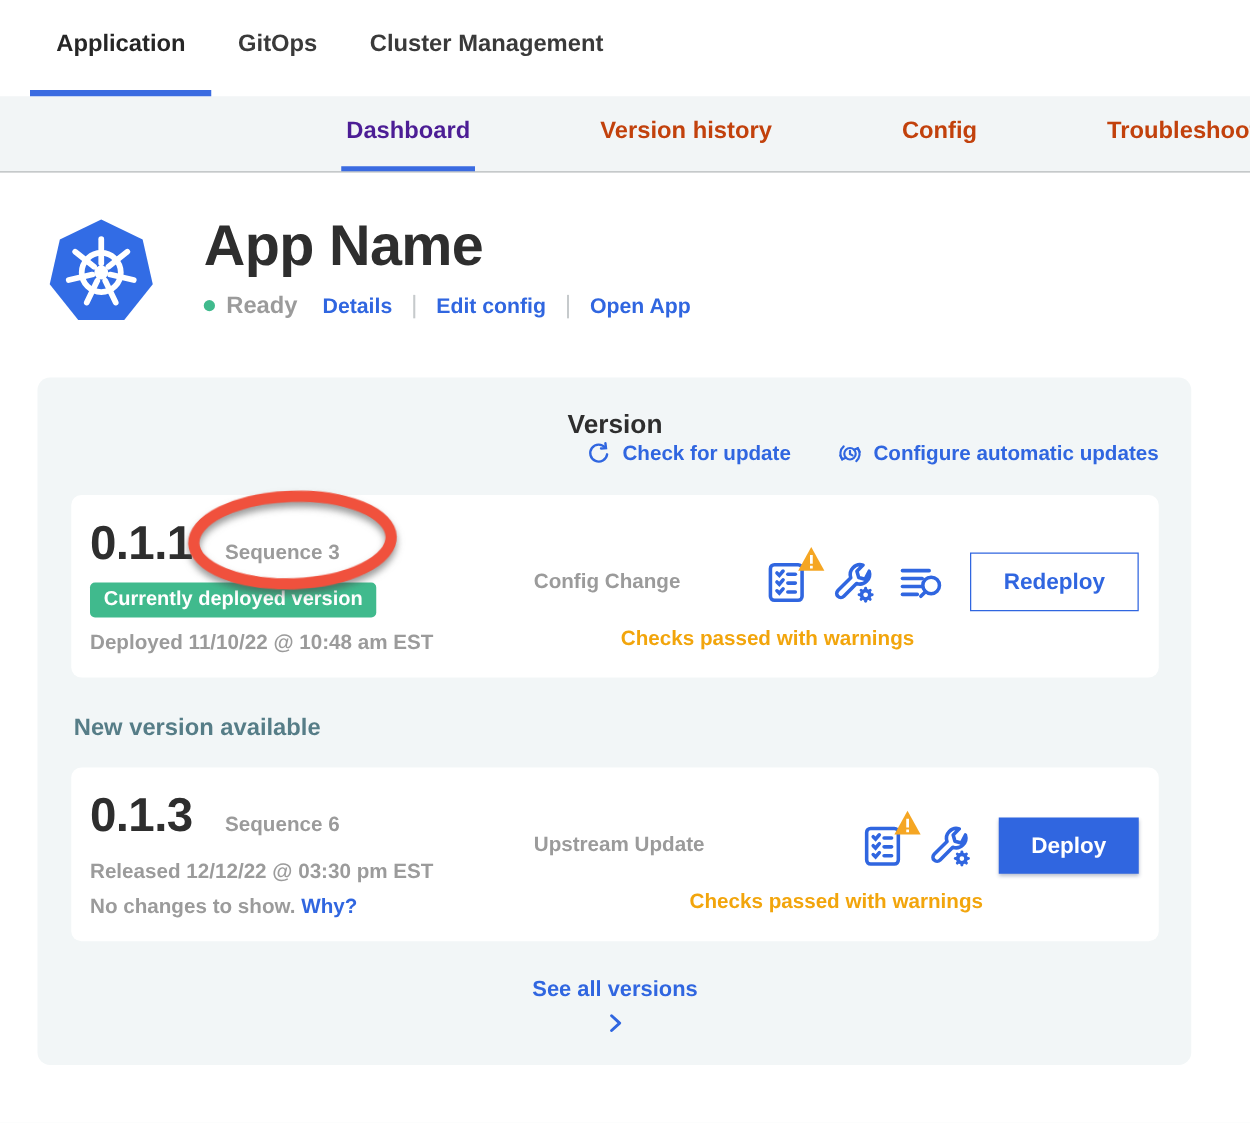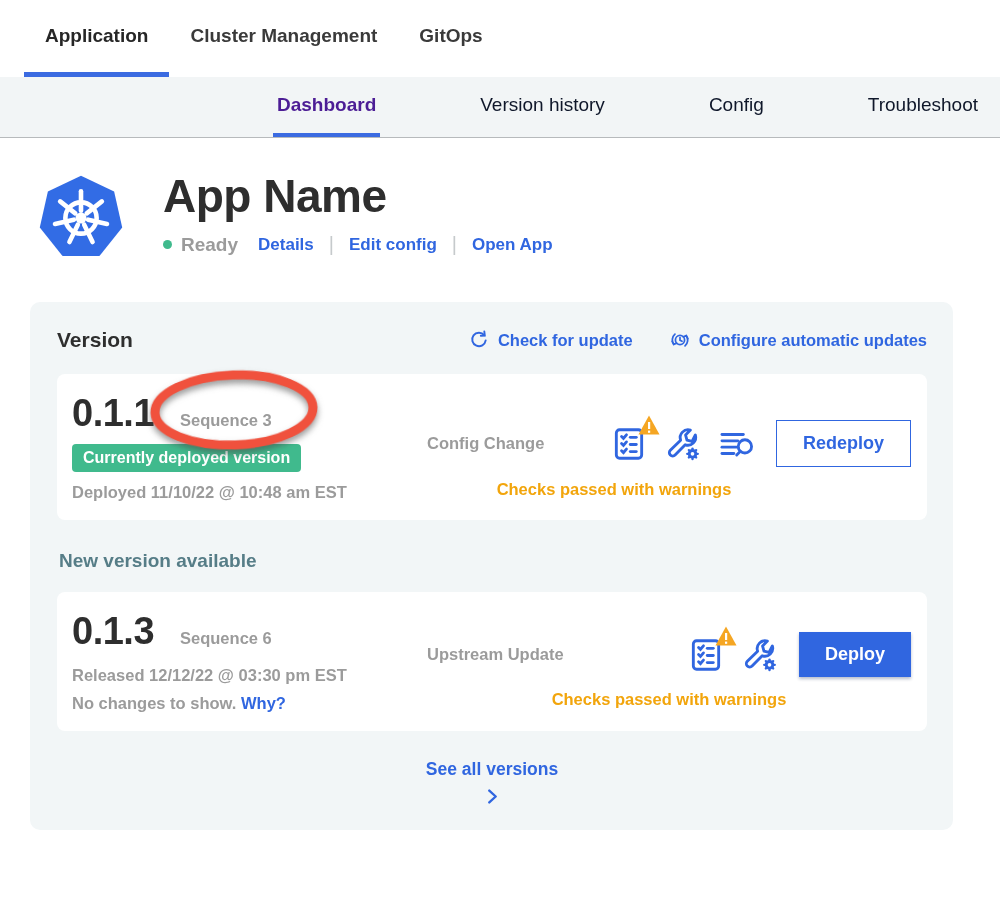--- a/index.html
+++ b/index.html
@@ -9,38 +9,38 @@
   
   .top-nav { display:flex; align-items:stretch; height:77px; padding-left:24px; background:#fff; }
   .top-tab { display:flex; align-items:center; padding:0 21px; font-size:19px; font-weight:600;
     color:#3a3a3a; border-bottom:5px solid transparent; cursor:pointer; }
   .top-tab.active { font-weight:700; color:#262626; border-bottom-color:#3b6be1; }
 
   
   .sub-nav { display:flex; align-items:stretch; height:61px; background:#f2f5f6;
     border-bottom:1px solid #b7babc; padding-left:273px; }
   .sub-tab { display:flex; align-items:center; margin-right:96px; padding:0 4px; font-size:19px;
-    font-weight:400; color:#0f172a; border-bottom:4px solid transparent; white-space:nowrap; cursor:pointer; }
+    font-weight:700; color:#c2410c; border-bottom:4px solid transparent; white-space:nowrap; cursor:pointer; }
   .sub-tab.active { color:#4c1d95; font-weight:600; border-bottom-color:#3b6be1; }
 
   
   .app-header { display:flex; margin:32px 0 0 35px; }
   .k8s-logo { width:92px; height:96px; flex:0 0 auto; }
   .app-head-text { margin-left:36px; padding-top:2px; }
   .app-title { font-size:46px; font-weight:700; color:#2e2e2e; letter-spacing:-0.5px; line-height:1.05; }
   .app-subrow { display:flex; align-items:center; margin-top:13px; }
   .status-dot { width:9px; height:9px; border-radius:50%; background:#40ba8d; margin-right:9px; }
   .status-text { font-size:19px; font-weight:600; color:#9b9b9b; margin-right:20px; }
   .hlink { font-size:17px; font-weight:700; color:#3066e0; text-decoration:none; cursor:pointer; }
   .pipe { color:#c6cacc; font-size:20px; font-weight:300; margin:0 15px; }
 
   
   .panel { margin:36px 47px 0 30px; width:923px; background:#f2f6f7; border-radius:10px;
     padding:26px 26px 26px 27px; }
-  .panel-head { display:flex; align-items:center; }
+  .panel-head { display:flex; align-items:center;flex-direction:column; }
   .panel-title { font-size:21px; font-weight:700; color:#2e2e2e; }
   .panel-actions { margin-left:auto; display:flex; align-items:center; gap:36px; }
   .panel-action { display:flex; align-items:center; gap:8px; font-size:16.5px; font-weight:700;
     color:#3066e0; cursor:pointer; }
   .panel-action svg { width:22px; height:22px; }
 
   .card { position:relative; background:#fff; border-radius:8px; display:flex;
     padding:18px 16px 18px 15px; margin-top:22px; }
   .ver-row { display:flex; align-items:baseline; }
   .ver-num { font-size:38px; font-weight:800; color:#2e2e2e; letter-spacing:-0.5px; }
@@ -74,22 +74,22 @@
   
   .red-ellipse { position:absolute; left:86px; top:-9px; width:182px; height:90px;
     transform:rotate(-2deg); pointer-events:none;
     filter:drop-shadow(0 4px 3px rgba(70,70,70,.55)); }
 </style>
 </head>
 <body>
 
 <nav class="top-nav">
   <div class="top-tab active">Application</div>
+  <div class="top-tab">GitOps</div>
   <div class="top-tab">Cluster Management</div>
-  <div class="top-tab">GitOps</div>
 </nav>
 
 <nav class="sub-nav">
   <div class="sub-tab active">Dashboard</div>
   <div class="sub-tab">Version history</div>
   <div class="sub-tab">Config</div>
   <div class="sub-tab">Troubleshoot</div>
 </nav>
 
 <header class="app-header">

